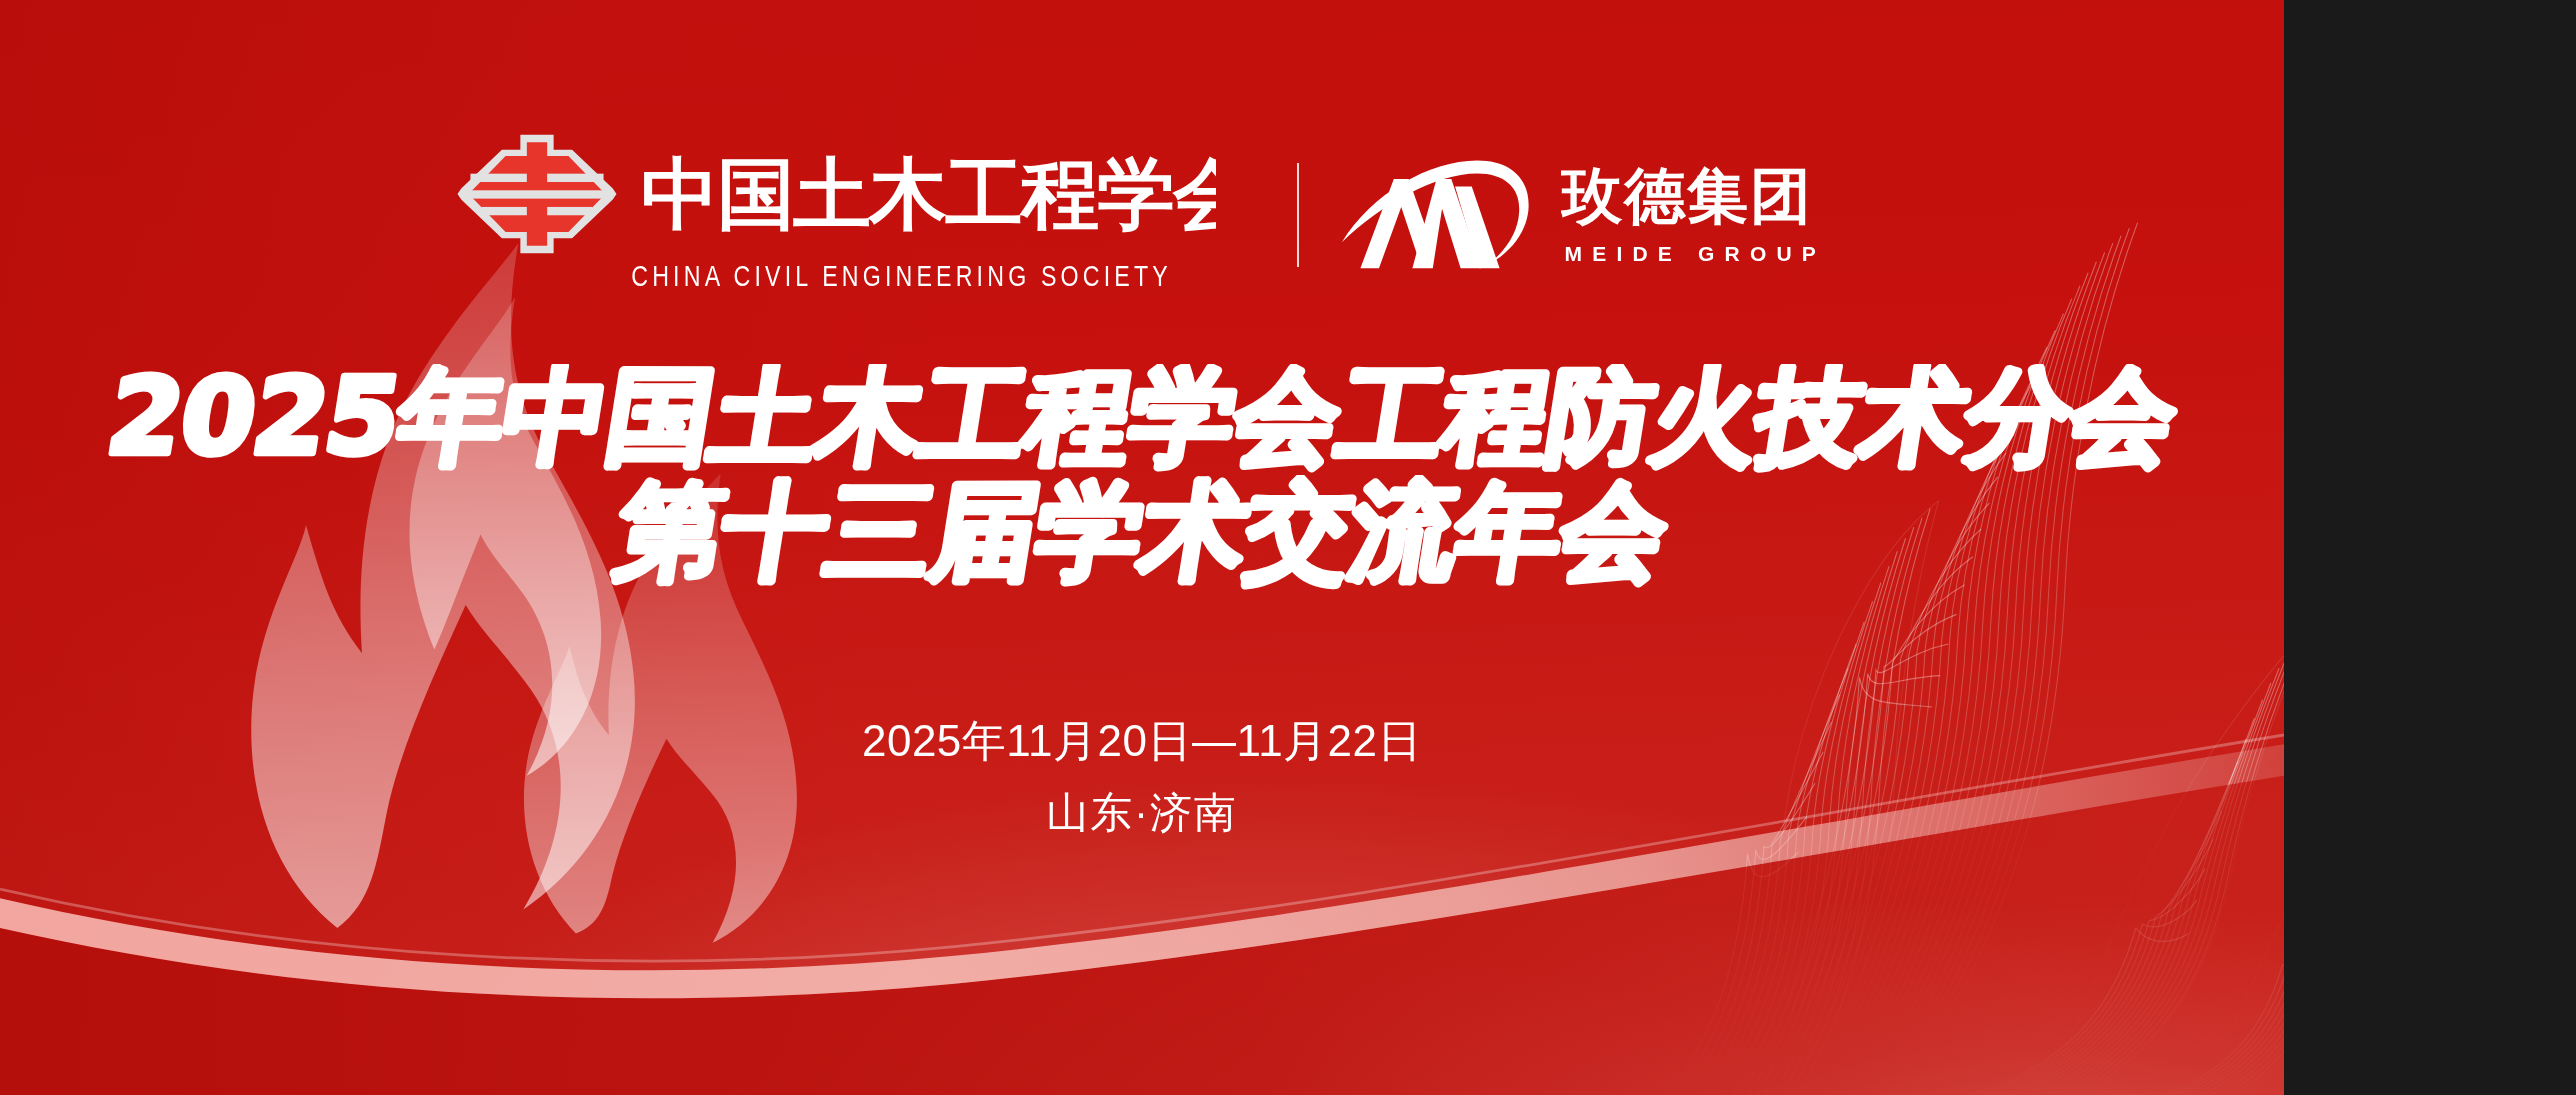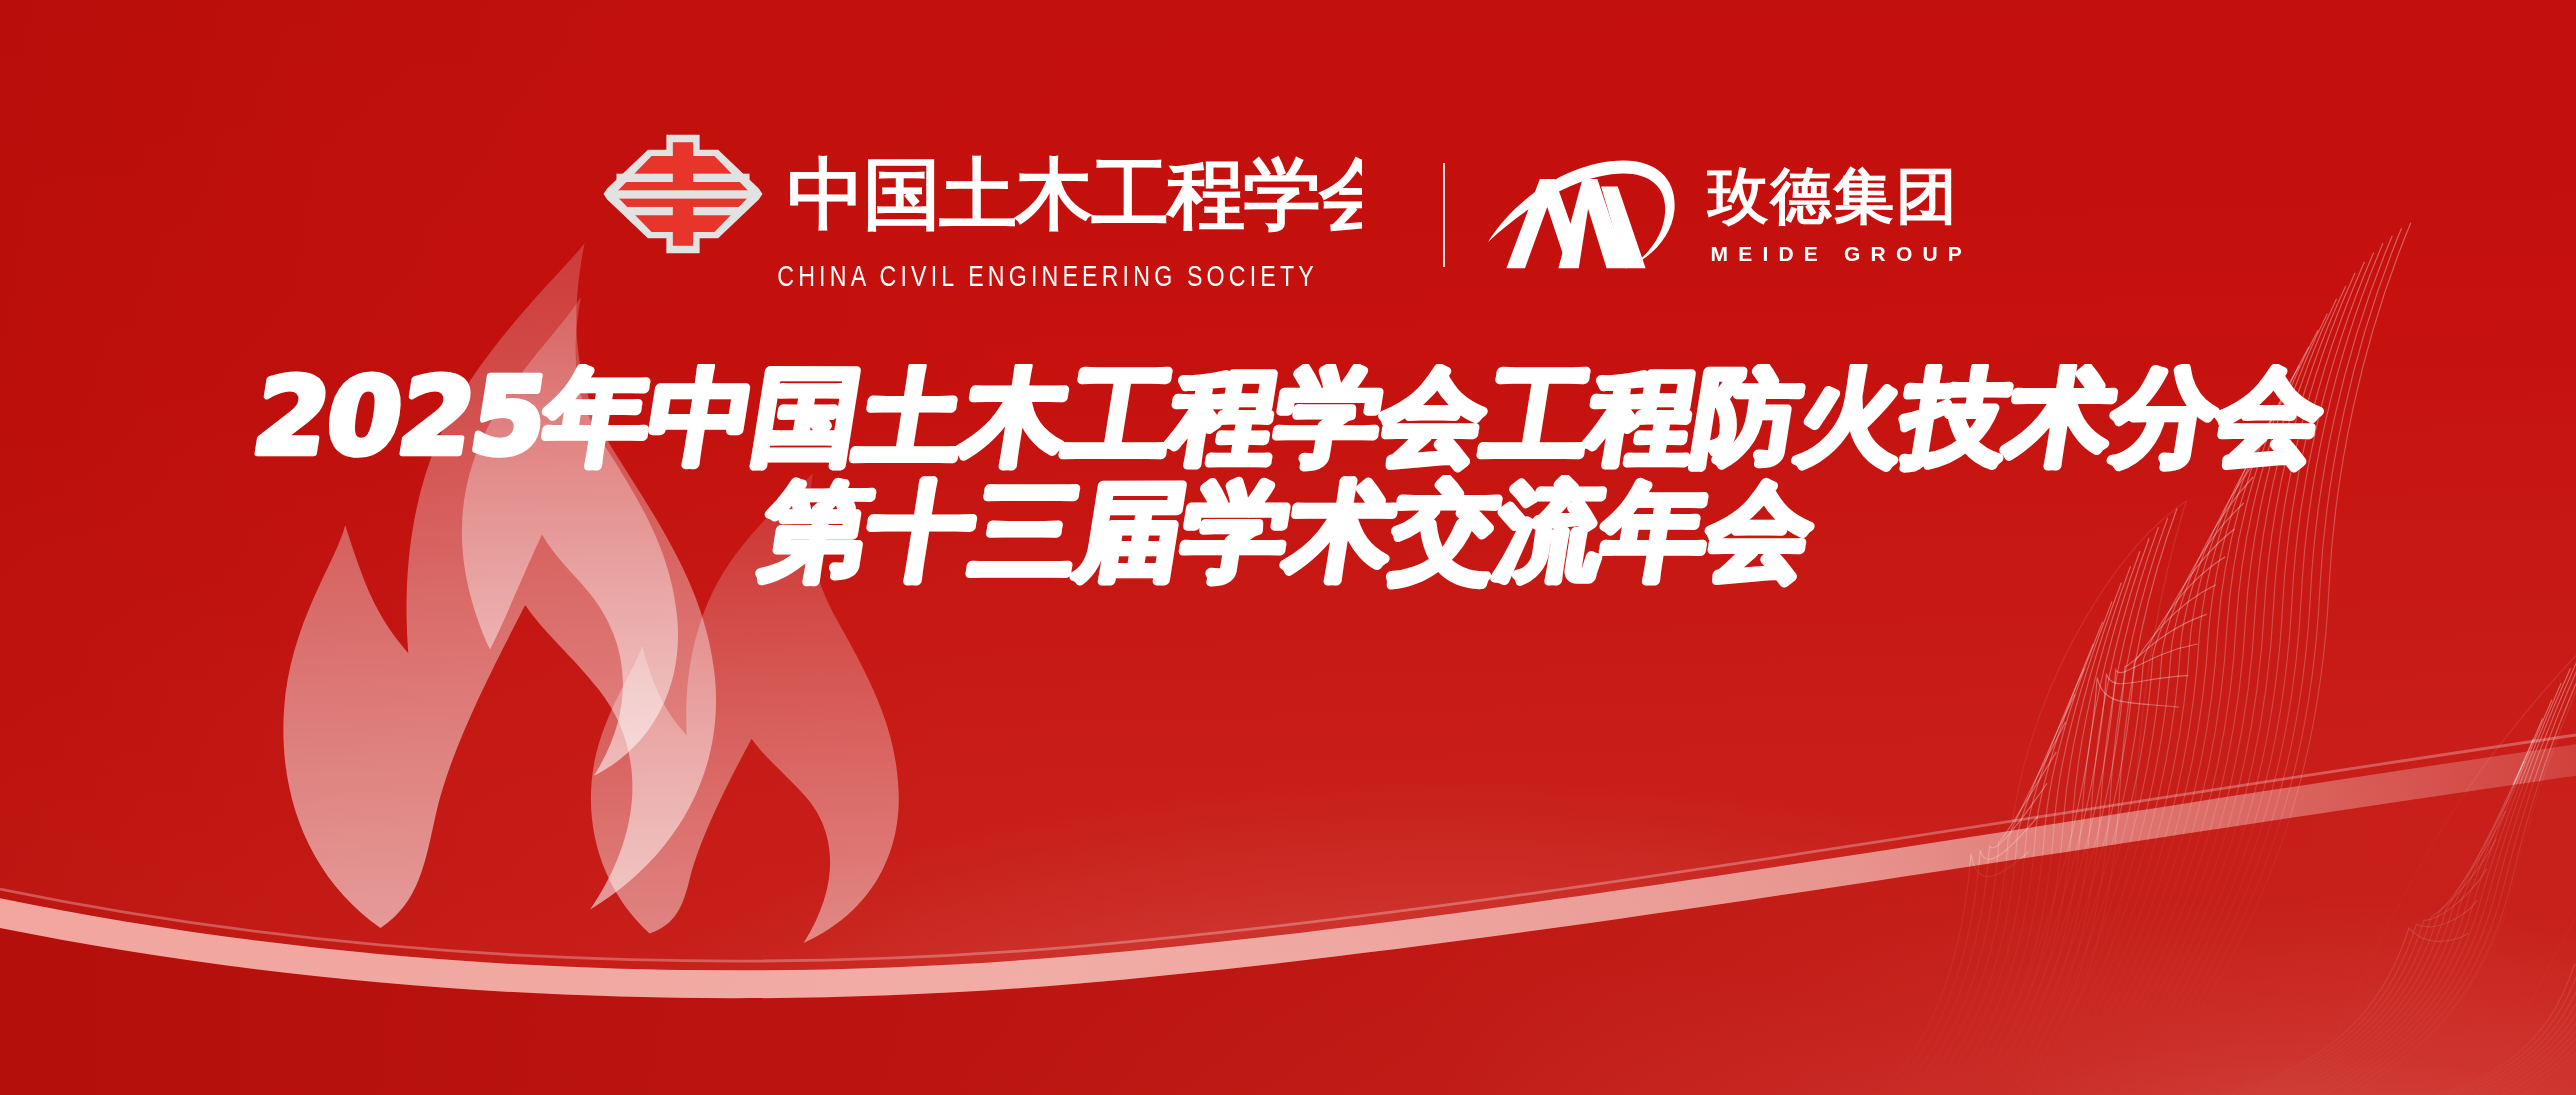--- a/index.html
+++ b/index.html
@@ -3,21 +3,21 @@
 <meta charset="utf-8">
 <title>Conference Banner</title>
 <style>
   html, body {
     margin: 0;
     padding: 0;
     background: #1a1a1a;
   }
   #banner {
     position: relative;
-    width: 2576px;
+    width: 2284px;
     height: 1096px;
     overflow: hidden;
     font-family: "Liberation Sans", "DejaVu Sans", sans-serif;
     background: #ec4899;
   }
 
   
   .bg-base {
     position: absolute;
     inset: 0;
@@ -455,15 +455,19 @@
       </svg>
     </span>
 
     <span class="title-line">
       <svg width="2144" height="116" viewBox="0 0 2310 125">
         <text x="1155" y="100" text-anchor="middle" font-family="'DejaVu Sans','Liberation Sans',sans-serif" font-size="114" font-weight="bold" fill="#ffffff" letter-spacing="-1" transform="skewX(-9)" transform-origin="1155 62" style="paint-order:stroke; stroke:#ffffff; stroke-width:7px; stroke-linejoin:round;">第十三届学术交流年会</text>
       </svg>
     </span>
   </div>
 
+  <div class="meta">
+    <div class="meta-date">2025年11月20日—11月22日</div>
+    <div class="meta-place">山东·济南</div>
+  </div>
 
 </div>
 
 
 </body></html>

